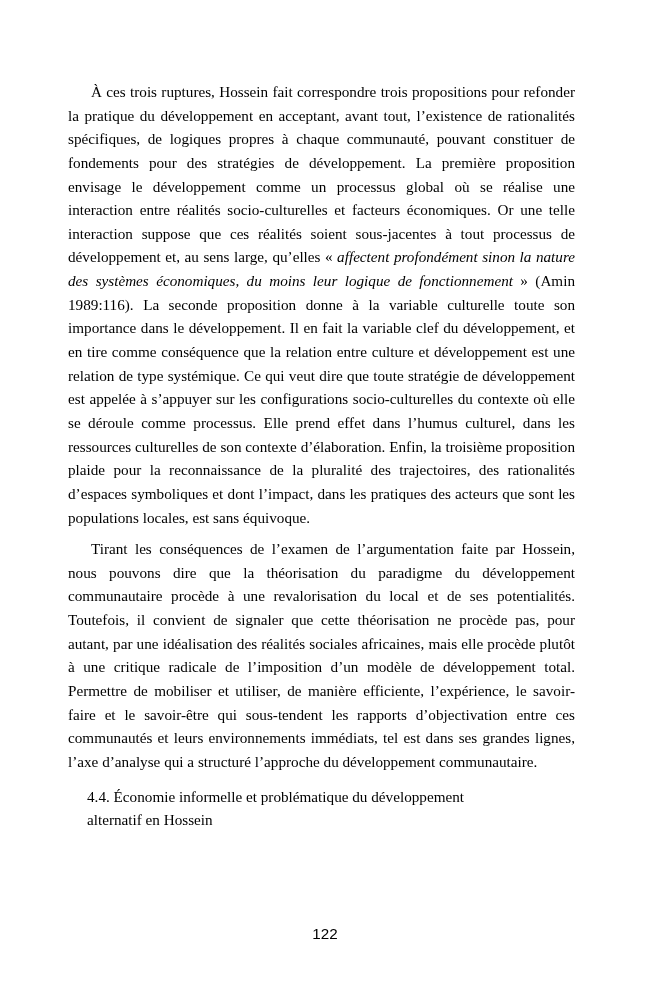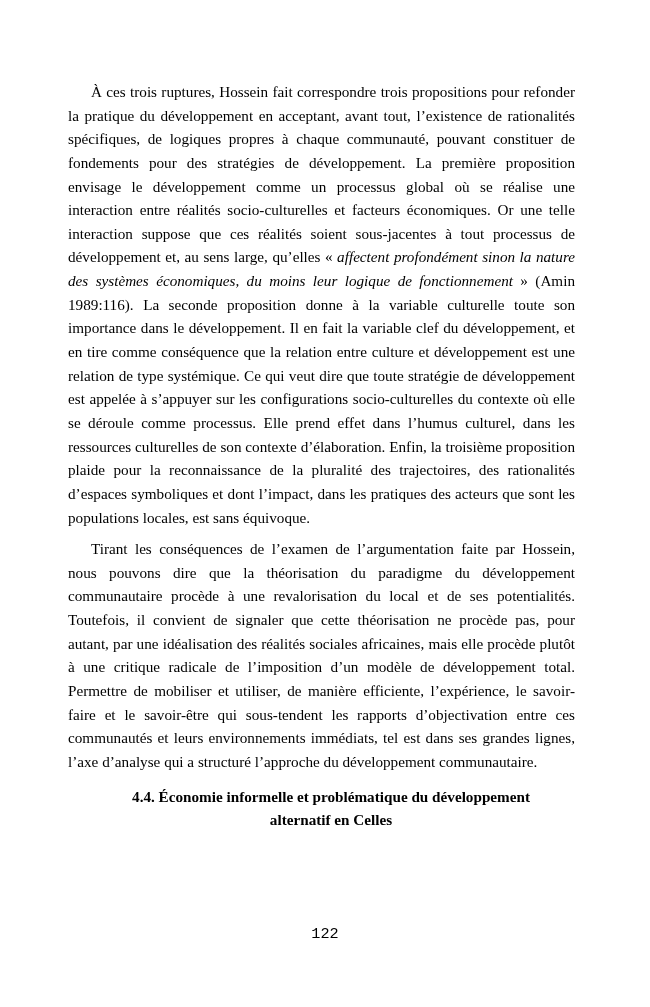--- a/index.html
+++ b/index.html
@@ -36,55 +36,55 @@
     text-indent: 23px;
   }
   p.para + p.para {
     margin-top: 8px;
   }
   .it {
     font-style: italic;
   }
   h2.section-heading {
     font-size: 15.2px;
-    font-weight: bold;
+    font-weight: normal;
     line-height: 1.55;
     margin: 11px 0 6px 0;
-    text-align: center;
+    text-align: left;
     padding-left: 23px;
     text-indent: -4px;
   }
   h2.section-heading .cont {
     display: block;
     padding-left: 0;
   }
   .page-number {
     position: absolute;
     left: 0;
     right: 0;
     top: 925px;
     text-align: center;
     font-size: 15.2px;
-    font-family: Liberation Mono, monospace;
+    font-family: Liberation Sans, sans-serif;
   }
 </style>
 </head>
 <body>
 
 <div class="page">
 
   <div class="body-text">
 
     <p class="para"><span>À ces trois ruptures, Hossein fait correspondre trois propositions pour refonder la pratique du développement en acceptant, avant tout, l’existence de rationalités spécifiques, de logiques propres à chaque communauté, pouvant constituer de fondements pour des stratégies de développement. La première proposition envisage le développement comme un processus global où se réalise une interaction entre réalités socio-culturelles et facteurs économiques. Or une telle interaction suppose que ces réalités soient sous-jacentes à tout processus de développement et, au sens large, qu’elles « </span><span class="it">affectent profondément sinon la nature des systèmes économiques, du moins leur logique de fonctionnement</span><span> » (Amin 1989:116). La seconde proposition donne à la variable culturelle toute son importance dans le développement. Il en fait la variable clef du développement, et en tire comme conséquence que la relation entre culture et développement est une relation de type systémique. Ce qui veut dire que toute stratégie de développement est appelée à s’appuyer sur les configurations socio-culturelles du contexte où elle se déroule comme processus. Elle prend effet dans l’humus culturel, dans les ressources culturelles de son contexte d’élaboration. Enfin, la troisième proposition plaide pour la reconnaissance de la pluralité des trajectoires, des rationalités d’espaces symboliques et dont l’impact, dans les pratiques des acteurs que sont les populations locales, est sans équivoque.</span></p>
 
     <p class="para"><span>Tirant les conséquences de l’examen de l’argumentation faite par Hossein, nous pouvons dire que la théorisation du paradigme du développement communautaire procède à une revalorisation du local et de ses potentialités. Toutefois, il convient de signaler que cette théorisation ne procède pas, pour autant, par une idéalisation des réalités sociales africaines, mais elle procède plutôt à une critique radicale de l’imposition d’un modèle de développement total. Permettre de mobiliser et utiliser, de manière efficiente, l’expérience, le savoir-faire et le savoir-être qui sous-tendent les rapports d’objectivation entre ces communautés et leurs environnements immédiats, tel est dans ses grandes lignes, l’axe d’analyse qui a structuré l’approche du développement communautaire.</span></p>
 
     <h2 class="section-heading">
       <span>4.4. Économie informelle et problématique du développement</span>
-      <span class="cont">alternatif en Celles</span>
+      <span class="cont">alternatif en Hossein</span>
     </h2>
 
 
   </div>
 
   <div class="page-number">122</div>
 
 </div>
 
 </body></html>

